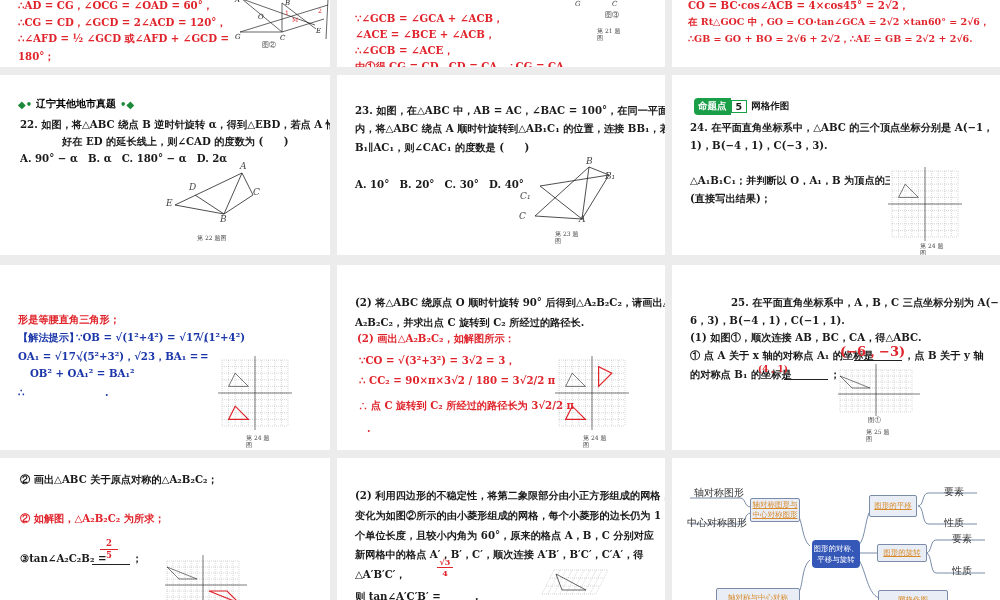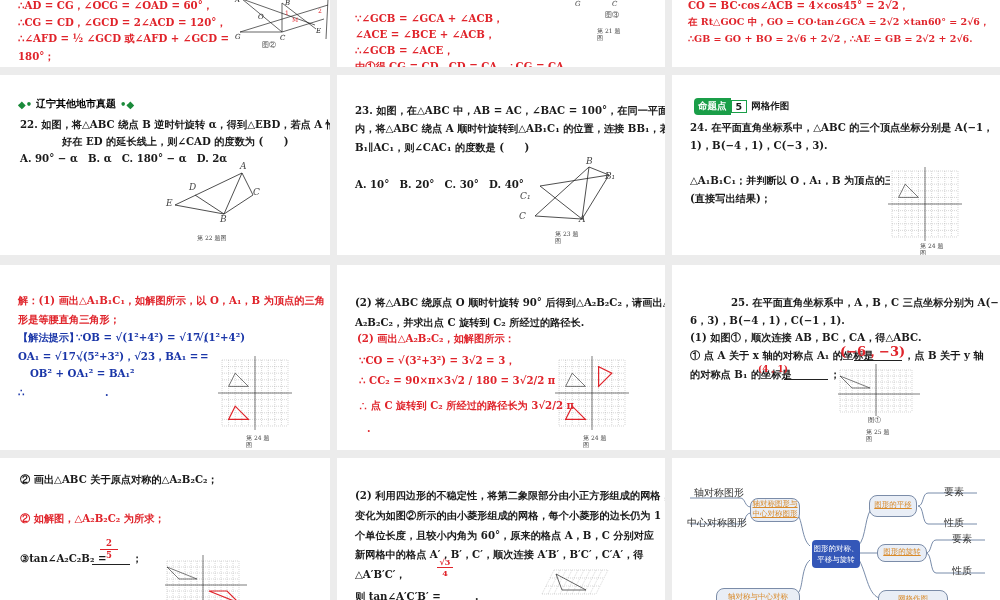--- a/index.html
+++ b/index.html
@@ -9,21 +9,21 @@
   .txt { position: absolute; font-size: 10.2px; line-height: 1; white-space: nowrap; font-weight: bold; color: #1a1a1a; }
   .red { color: #e0242b; }
   .blue { color: #1a36a8; }
   .cap { position: absolute; font-size: 6px; color: #444; font-weight: normal; line-height: 1.1; white-space: normal; }
   .sec-title { position: absolute; font-size: 10px; font-weight: bold; display:flex; align-items:center; gap:4px; font-family: "DejaVu Sans", sans-serif; }
   .diamond { color: #1a8a3a; font-size: 10px; }
   .badge { position: absolute; display:flex; align-items:center; font-family: "DejaVu Sans", sans-serif; font-size: 9.5px; font-weight: bold; }
   .badge .g { background: #1a9e48; color: #fff; padding: 2px 4px; border-radius: 4px 0 0 4px; }
   .badge .n { background: #fff; color: #1a1a1a; border: 1.5px solid #1a9e48; padding: 0 4px; margin-right: 4px; }
   svg { position: absolute; overflow: visible; }
-  .mm-node { position: absolute; border: 1px solid #7b8ca8; border-radius: 8px; background: #e9eef6; color: #d98a2a; font-size: 7.5px; text-align: center; display:flex; align-items:center; justify-content:center; line-height:1.3; font-family: Liberation Mono, monospace; text-decoration: underline; }
+  .mm-node { position: absolute; border: 1px solid #7b8ca8; border-radius: 2px; background: #e9eef6; color: #d98a2a; font-size: 7.5px; text-align: center; display:flex; align-items:center; justify-content:center; line-height:1.3; font-family: Liberation Sans, sans-serif; text-decoration: underline; }
   .mm-root { position: absolute; background: #3457b8; color: #fff; border-radius: 4px; font-size: 8px; text-align:center; display:flex; align-items:center; justify-content:center; line-height: 1.5; font-family: "DejaVu Sans", sans-serif; }
   .mm-leaf { position: absolute; font-size: 10px; color: #333; font-family: "DejaVu Sans", sans-serif; }
 </style>
 </head>
 <body>
 
 <div class="slide" style="left:0;top:-5px;width:330px;height:72px;">
   <div class="txt red" style="left:18px;top:5px;">∴AD = CG，∠OCG = ∠OAD = 60°，</div>
   <div class="txt red" style="left:18px;top:22px;">∴CG = CD，∠GCD = 2∠ACD = 120°，</div>
   <div class="txt red" style="left:18px;top:38px;">∴∠AFD = ½ ∠GCD 或∠AFD + ∠GCD =</div>
@@ -164,21 +164,20 @@
     <g stroke="#222" stroke-width="0.6">
         <line x1="-4" y1="33" x2="70" y2="33"></line>
         <line x1="33" y1="-4" x2="33" y2="70"></line>
       </g>
     <polygon points="6.6,26.4 26.4,26.4 13.2,13.2" fill="none" stroke="#222" stroke-width="0.6"></polygon>
   </svg>
   <div class="cap" style="left:248px;top:168px;width:26px;">第 24 题图</div>
 </div>
 
 <div class="slide" style="left:0;top:265px;width:330px;height:185px;">
-  <div class="txt red" style="left:18px;top:30px;">解：(1) 画出△A₁B₁C₁，如解图所示，以 O，A₁，B 为顶点的三角</div>
   <div class="txt red" style="left:18px;top:49px;">形是等腰直角三角形；</div>
   <div class="txt blue" style="left:18px;top:67px;">【解法提示】</div>
   <div class="txt blue" style="left:76px;top:67px;">∵OB = √(1²+4²) = √17，</div>
   <div class="txt blue" style="left:197px;top:67px;">√(1²+4²)</div>
   <div class="txt blue" style="left:18px;top:86px;">OA₁ = √17，</div>
   <div class="txt blue" style="left:76px;top:86px;">√(5²+3²)，√23，BA₁ =</div>
   <div class="txt blue" style="left:200px;top:86px;">=</div>
   <div class="txt blue" style="left:30px;top:103px;">OB² + OA₁² = BA₁²</div>
   <div class="txt blue" style="left:18px;top:122px;">∴</div>
   <div class="txt blue" style="left:105px;top:122px;">.</div>

